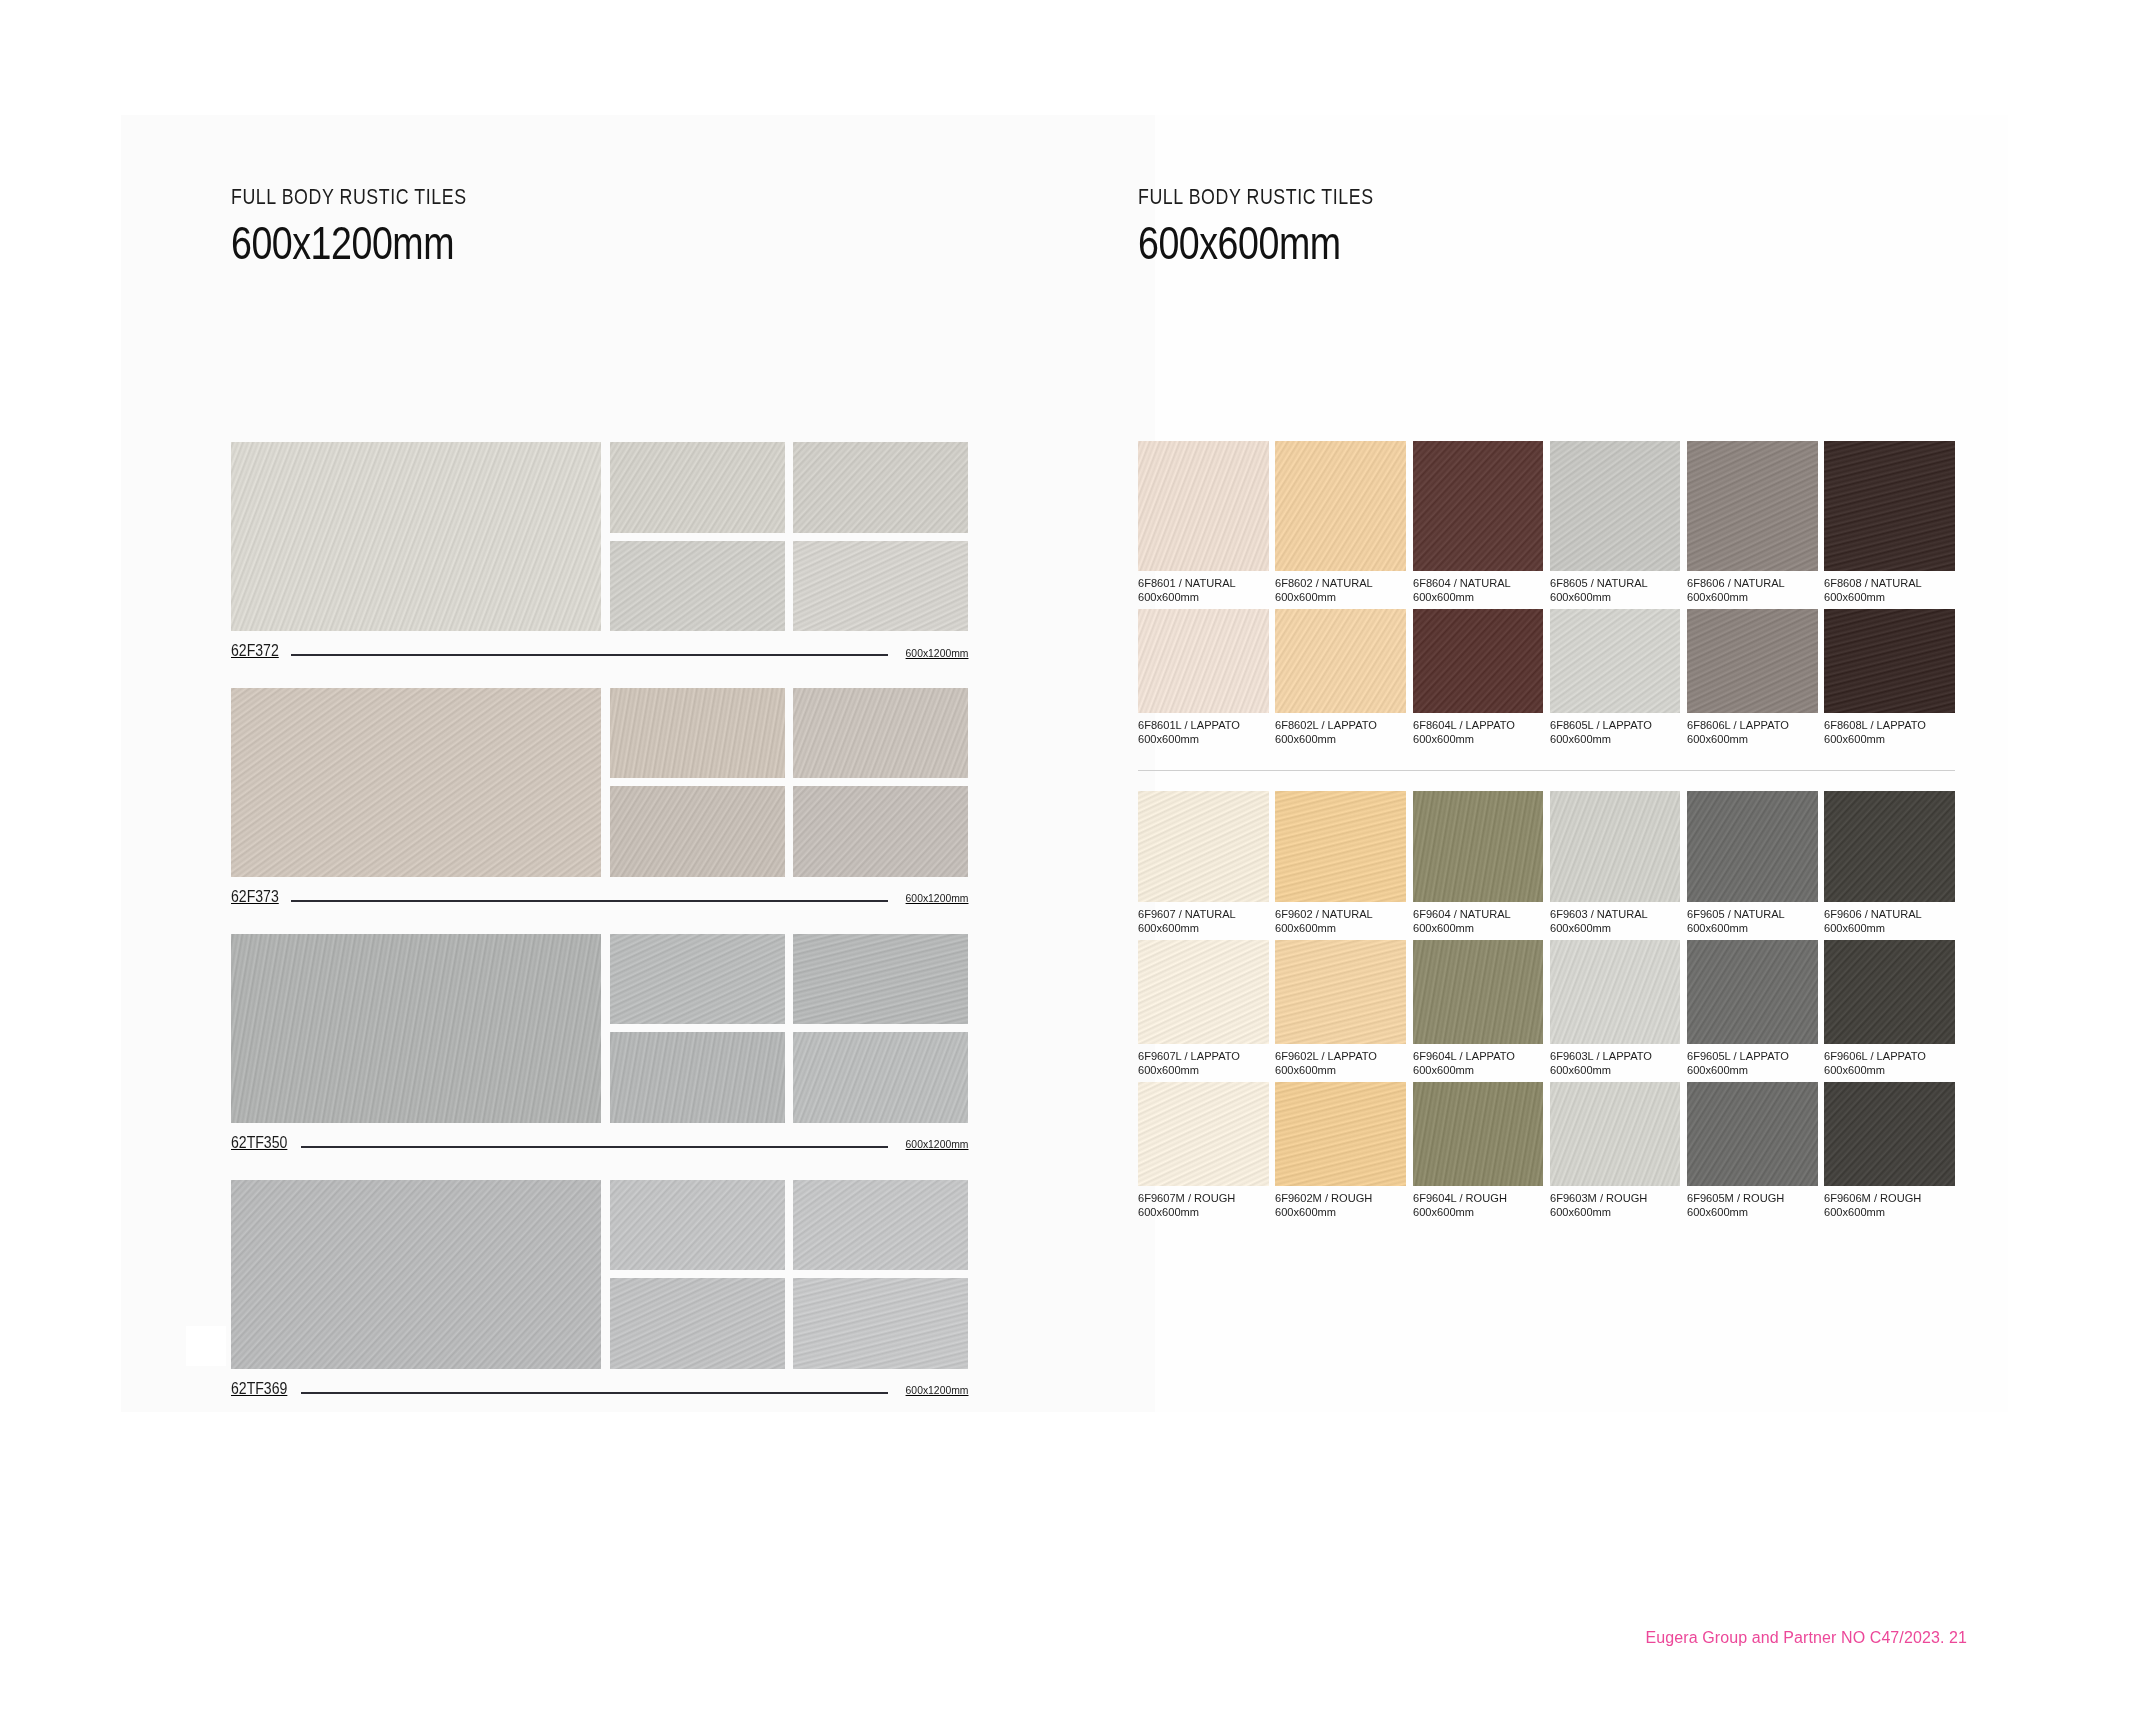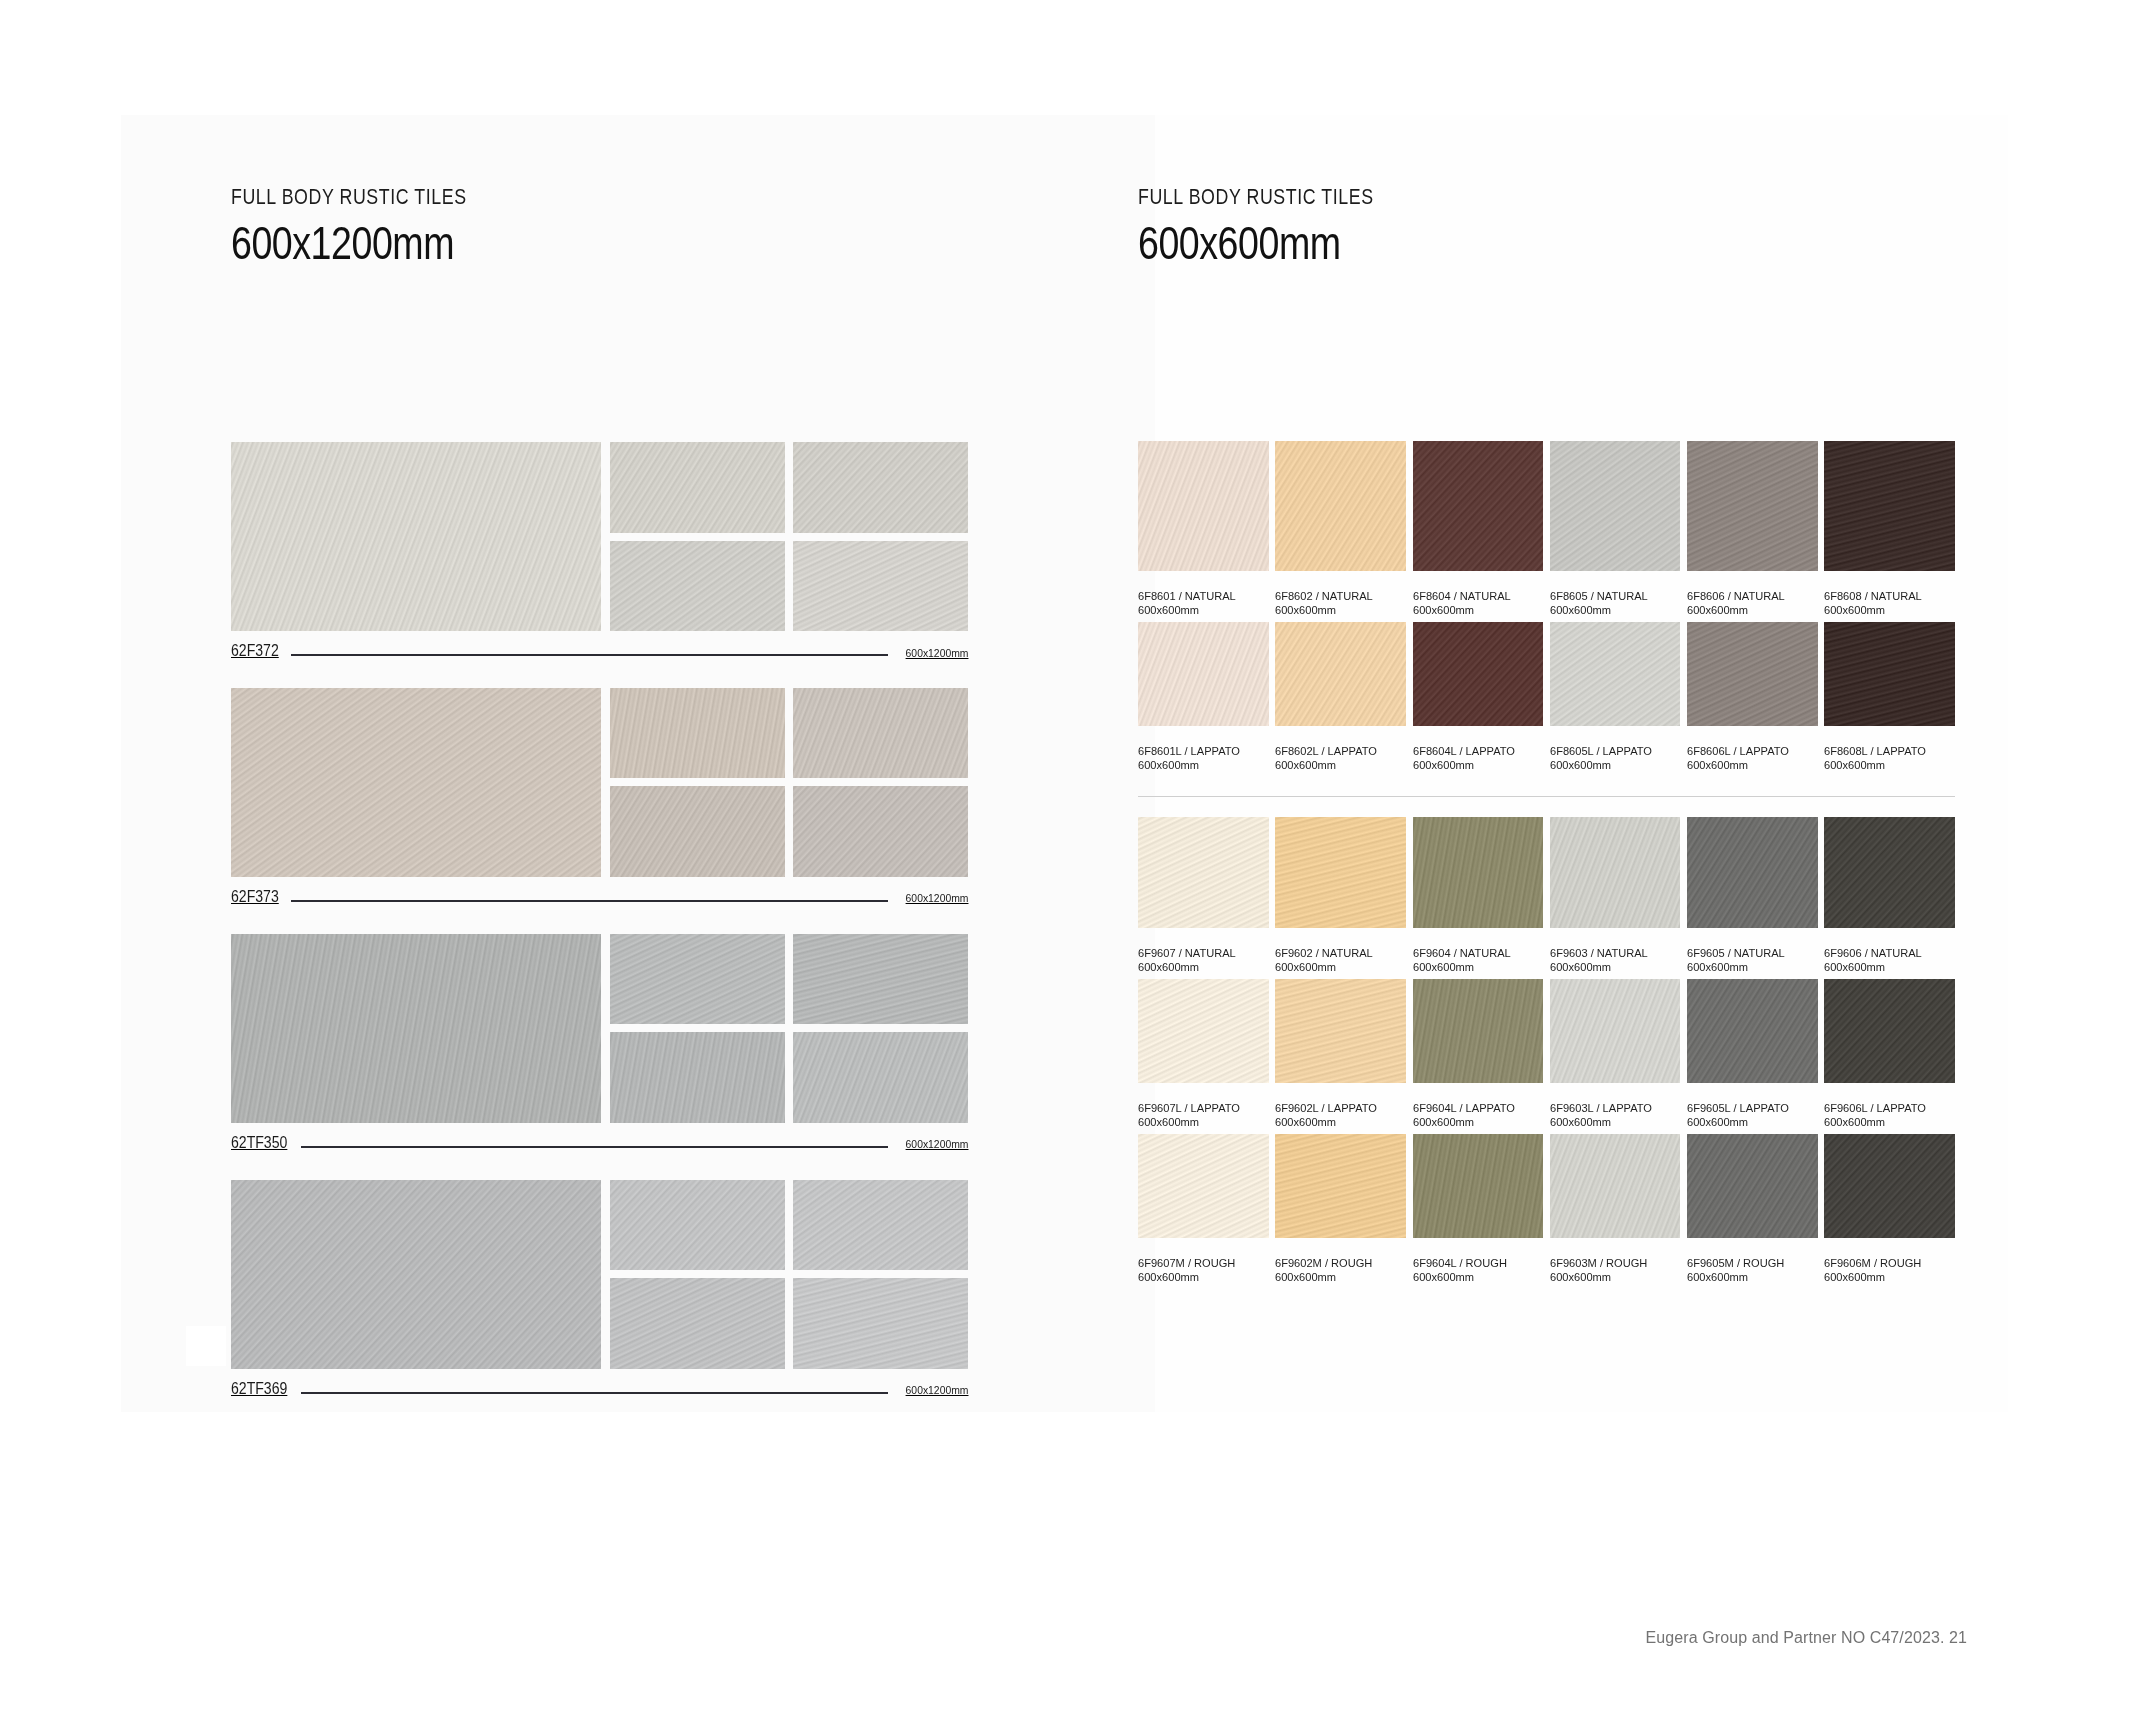--- a/index.html
+++ b/index.html
@@ -91,39 +91,39 @@
     grid-template-columns:repeat(6,1fr);
     column-gap:6.8px;
   }
   .sw-cell{}
   .sw-chip{
     width:100%;height:130px;
     background-size:cover;background-position:center;
   }
   .sw-chip.short{height:104px;}
   .sw-chip.mid{height:111px;}
-  .sw-label{padding-top:19px;height:32px;}
+  .sw-label{padding-top:6px;height:32px;}
   .sw-name{
     font-size:11.8px;color:#1e1e1e;white-space:nowrap;
     transform:scaleX(.94);transform-origin:left top;
     line-height:1.15;display:block;
   }
   .sw-dim{
     font-size:11.8px;color:#1e1e1e;white-space:nowrap;
     transform:scaleX(.94);transform-origin:left top;
     line-height:1.15;display:block;
   }
   .group-divider{
     height:0.6px;background:#cfcfcf;margin:18.6px 0 21px 0;width:100%;
   }
 
   
   #footer-note{
     position:absolute;right:162px;top:1629px;
-    font-size:16px;color:#737373;white-space:nowrap;
+    font-size:16px;color:#ec4899;white-space:nowrap;
     letter-spacing:0.1px;
   }
 </style>
 </head>
 <body>
 
 <div id="page-sheet">
   <div id="page-sheet-inner-white"></div>
 </div>
 <div id="white-notch"></div>

